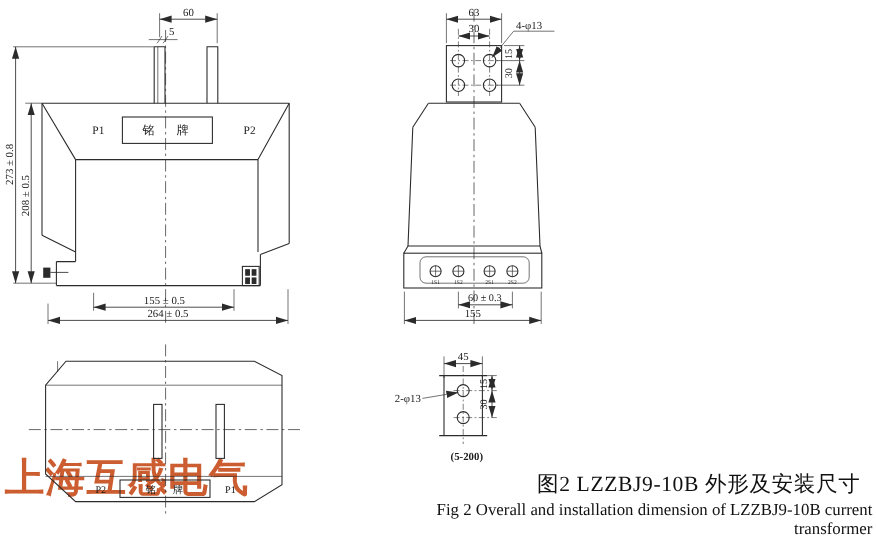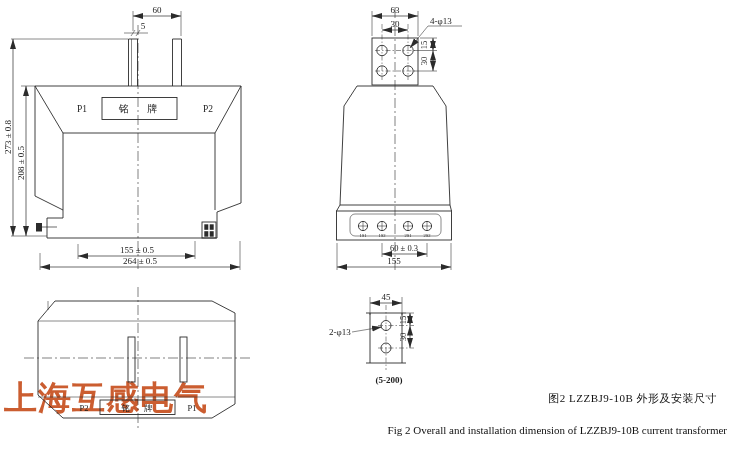--- a/index.html
+++ b/index.html
@@ -18,22 +18,22 @@
   svg.draw .cl{stroke-width:0.6;stroke-dasharray:10 3 2 3;}
   svg.draw .hd{stroke-width:0.5;stroke-dasharray:5 2 1.5 2;}
   svg.draw .fillk{fill:#2b2b2b;stroke:none;}
   svg.draw text{stroke:none;fill:#1c1c1c;font-family:"Liberation Serif","DejaVu Serif",serif;}
   .tc{text-anchor:middle;}
   .d9{font-size:9px;} .d8{font-size:8.5px;} .t5{font-size:4.6px;} .lbl{font-size:9.5px;}
   .np{font-size:10px;letter-spacing:8px;}
   .np2{font-size:8.5px;letter-spacing:6px;}
   .bold{font-weight:bold;font-size:9px;}
   #cap{position:absolute;left:340px;right:3px;top:391px;z-index:3;text-align:right;color:#111;}
-  #cap .zh{font-size:11px;padding-right:10px;letter-spacing:0.5px;}
-  #cap .en{font-size:11px;margin-top:18px;}
+  #cap .zh{font-size:18px;padding-right:10px;letter-spacing:0.5px;}
+  #cap .en{font-size:14px;margin-top:3px;}
 </style>
 </head>
 <body>
 
 <div id="stage">
 
   <div id="wm">上海互感电气</div>
 
   <svg class="draw" width="730" height="449" viewBox="0 0 730 449">
     <defs>

